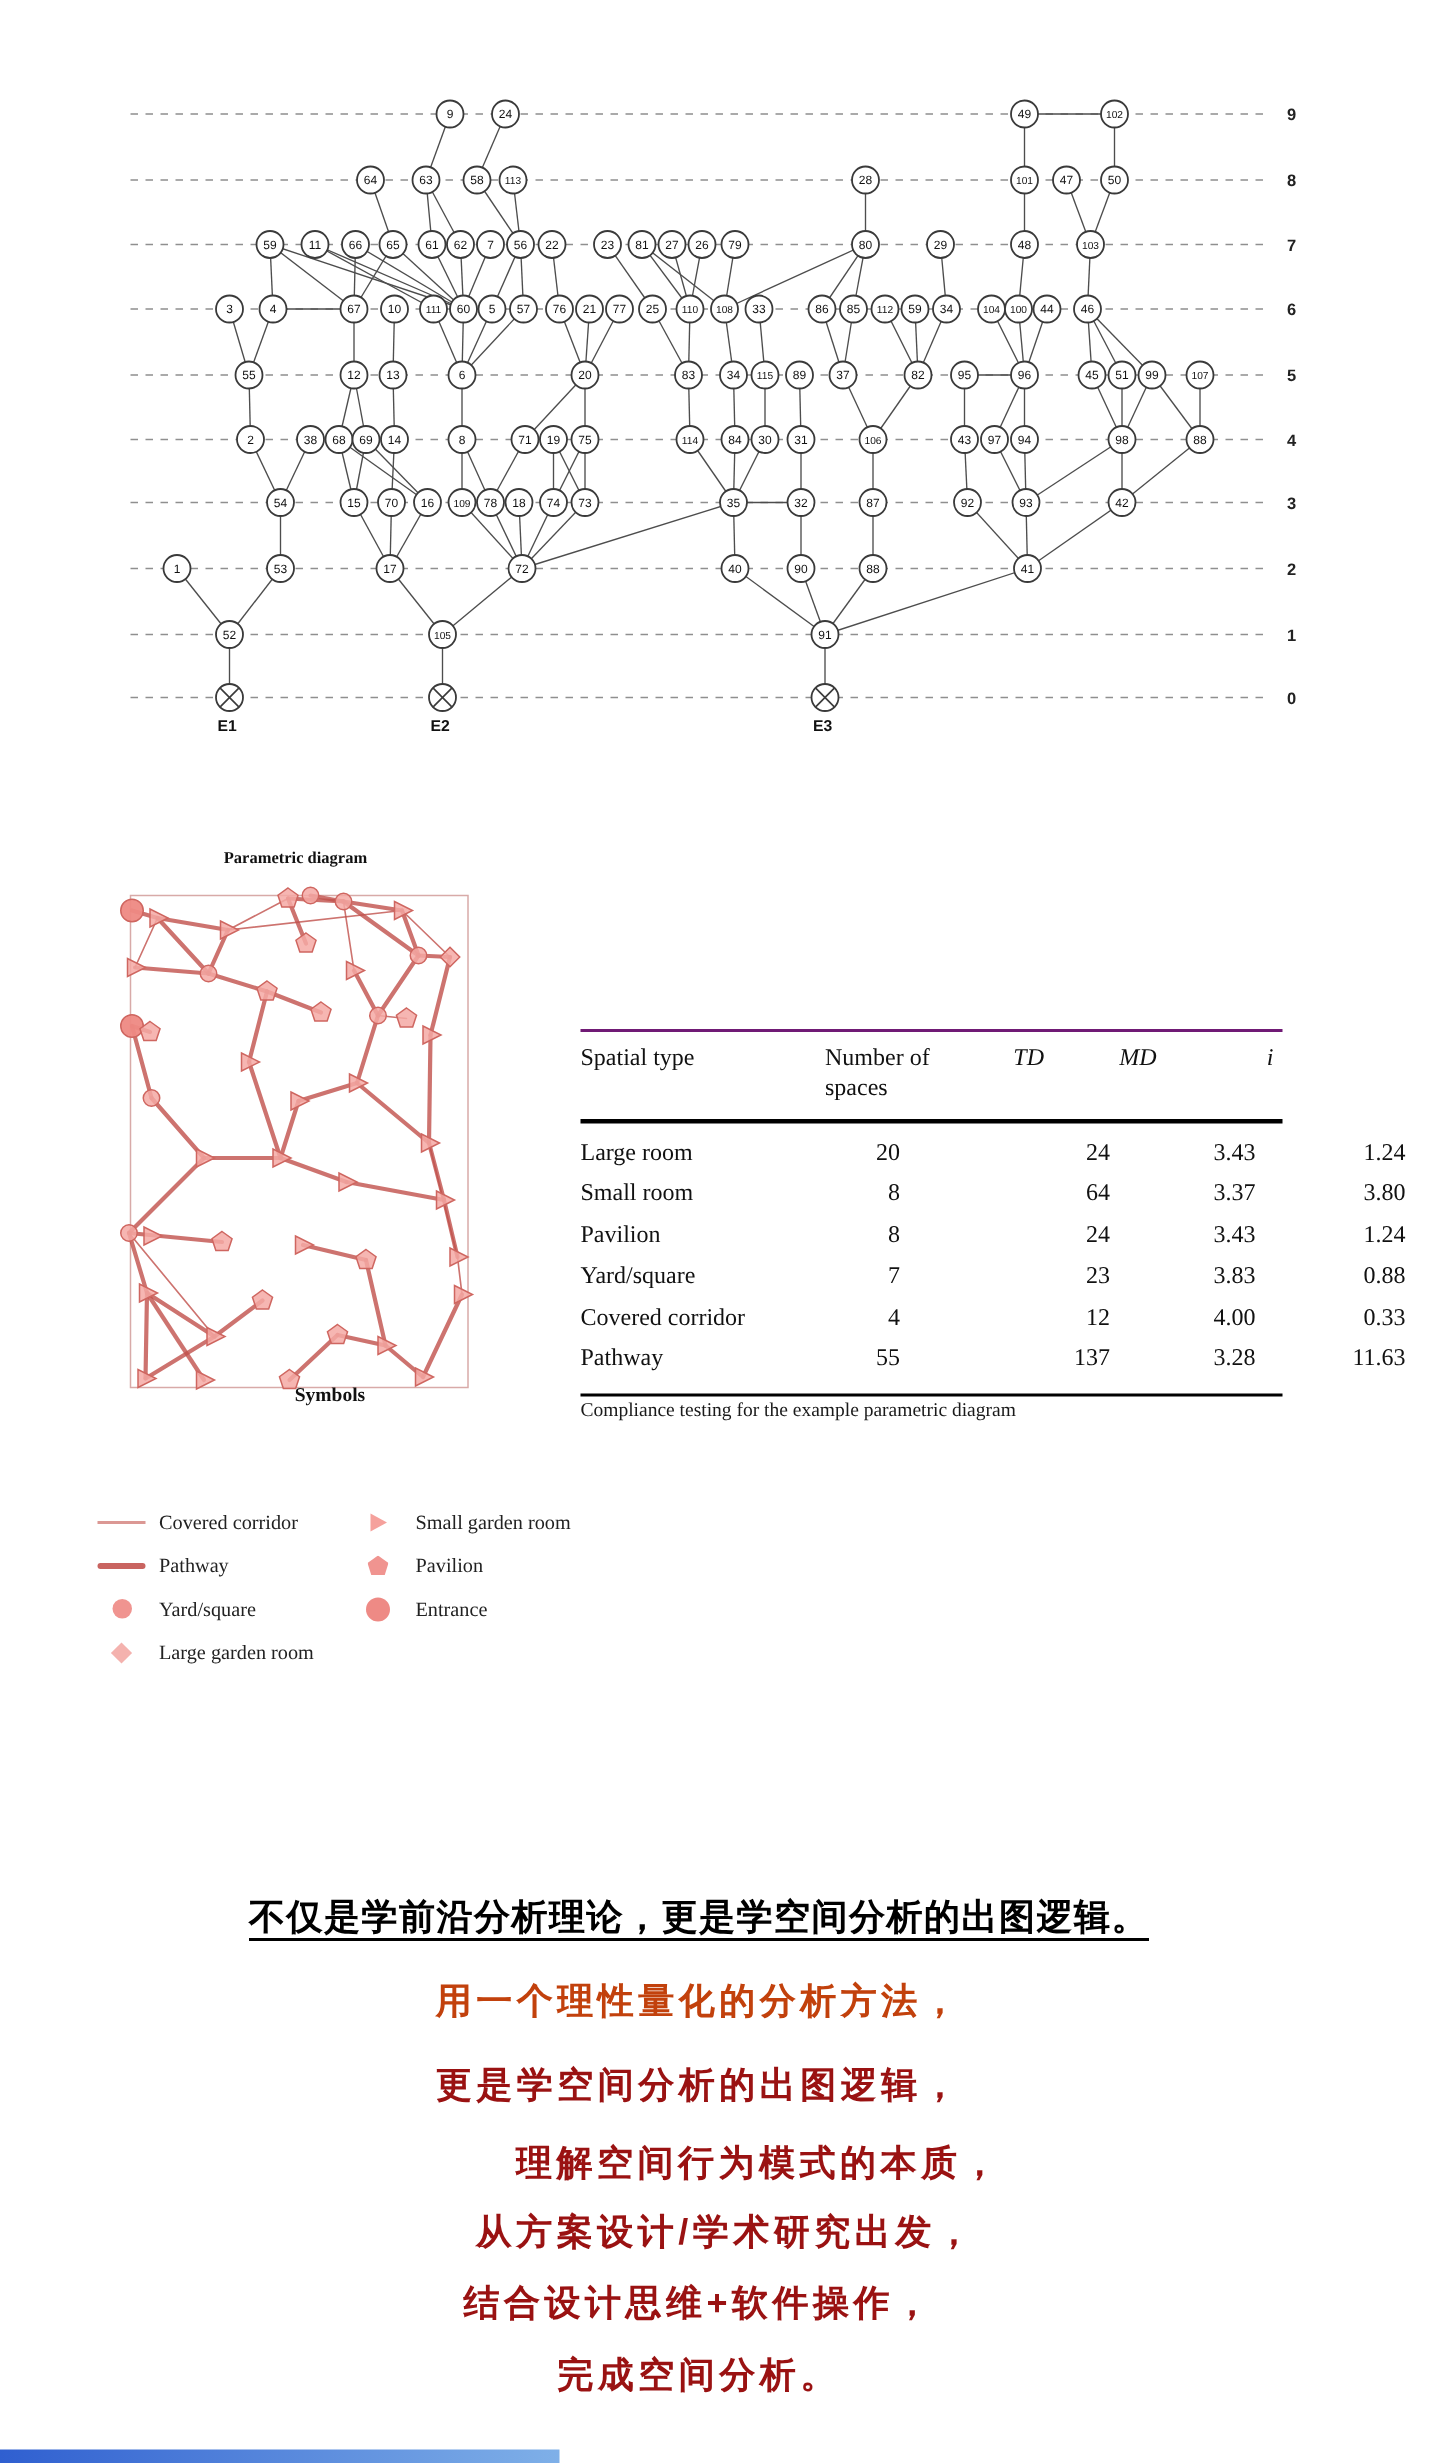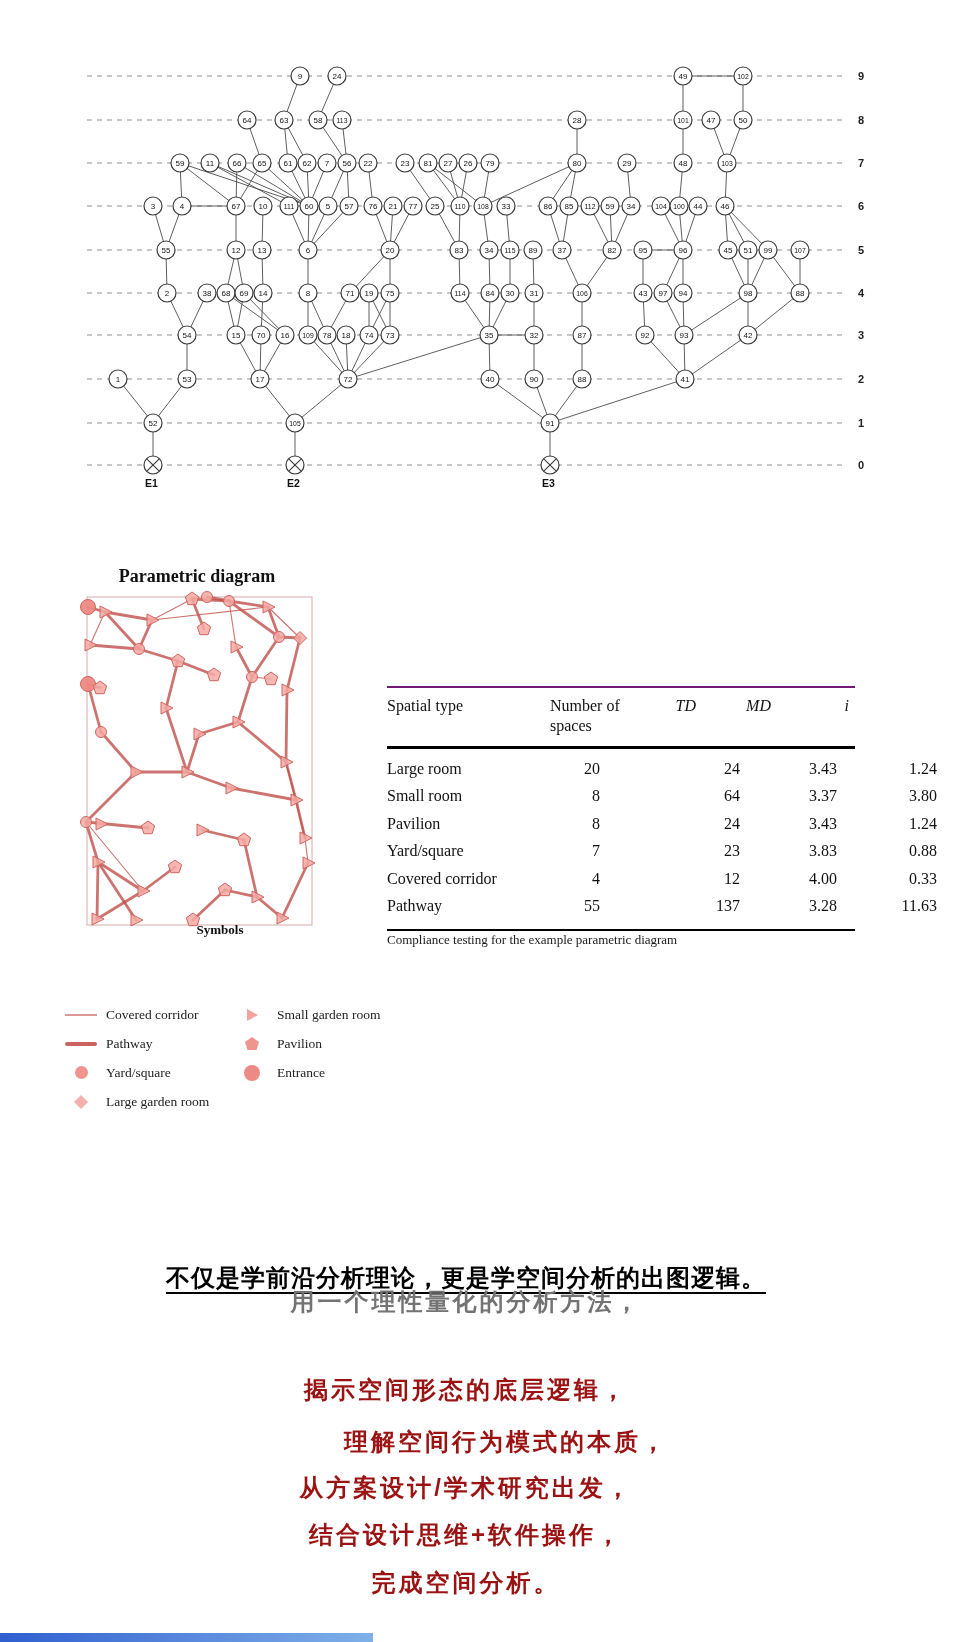--- a/index.html
+++ b/index.html
@@ -2,21 +2,21 @@
 <html><head>
 <meta charset="utf-8">
 <style>
   html,body{margin:0;padding:0;background:#fff;}
   .page{position:relative;width:960px;height:1642px;background:#ffffff;overflow:hidden;
         font-family:"Liberation Sans",sans-serif;}
   svg{position:absolute;left:0;top:0;}
   #jg{left:0;top:0;}
   #pd{left:55px;top:560px;}
   .pd-title{position:absolute;left:97px;top:566px;width:200px;text-align:center;
-            font-family:"Liberation Serif",serif;font-weight:bold;font-size:18px;color:#111;}
+            font-family:"Liberation Serif",serif;font-weight:bold;font-size:11px;color:#111;}
   
   #tbl{position:absolute;left:387px;top:686px;width:468px;
        border-top:2px solid #701a75;border-bottom:2px solid #000;
        font-family:"Liberation Serif",serif;color:#111;}
   .thead{display:grid;grid-template-columns:163px 100px 50px 75px 78px;
          border-bottom:3px solid #000;padding:8px 0 10px 0;font-size:16px;line-height:1.25;}
   .hc2,.hc3,.hc4{text-align:right;font-style:italic;padding-right:4px;}
   .tbody{padding:6px 0 9px 0;}
   .trow{display:grid;grid-template-columns:163px 100px 50px 75px 78px;height:27.5px;align-items:center;font-size:16px;gap:22px;}
   .tc1{text-align:right;padding-right:72px;}
@@ -672,22 +672,22 @@
         <span class="leg-swatch">
           <span class="sw-circle-large"></span>
         </span>
         <span class="leg-label">Entrance</span>
       </div>
     </div>
 
 
   <div class="promo-subtitle">不仅是学前沿分析理论，更是学空间分析的出图逻辑。</div>
   <div id="promo-lines">
-      <div class="promo-line" style="top: 1286px; color: #737373;">用一个理性量化的分析方法，</div>
-      <div class="promo-line" style="top: 1374px; color: rgb(154, 18, 18);">揭示空间形态的底层逻辑，</div>
+      <div class="promo-line" style="top: 1318px; color: #c2410c;">用一个理性量化的分析方法，</div>
+      <div class="promo-line" style="top: 1374px; color: rgb(154, 18, 18);">更是学空间分析的出图逻辑，</div>
       <div class="promo-line" style="top: 1426px; color: rgb(154, 18, 18); margin-left: 40px;">理解空间行为模式的本质，</div>
-      <div class="promo-line" style="top: 1472px; color: rgb(154, 18, 18);">从方案设计/学术研究出发，</div>
+      <div class="promo-line" style="top: 1472px; color: rgb(154, 18, 18); padding-left: 18px;">从方案设计/学术研究出发，</div>
       <div class="promo-line" style="top: 1519px; color: rgb(154, 18, 18);">结合设计思维+软件操作，</div>
       <div class="promo-line" style="top: 1567px; color: rgb(154, 18, 18);">完成空间分析。</div>
     </div>
 
   <div class="bottom-bar"></div>
 </div>
 
 </body></html>

